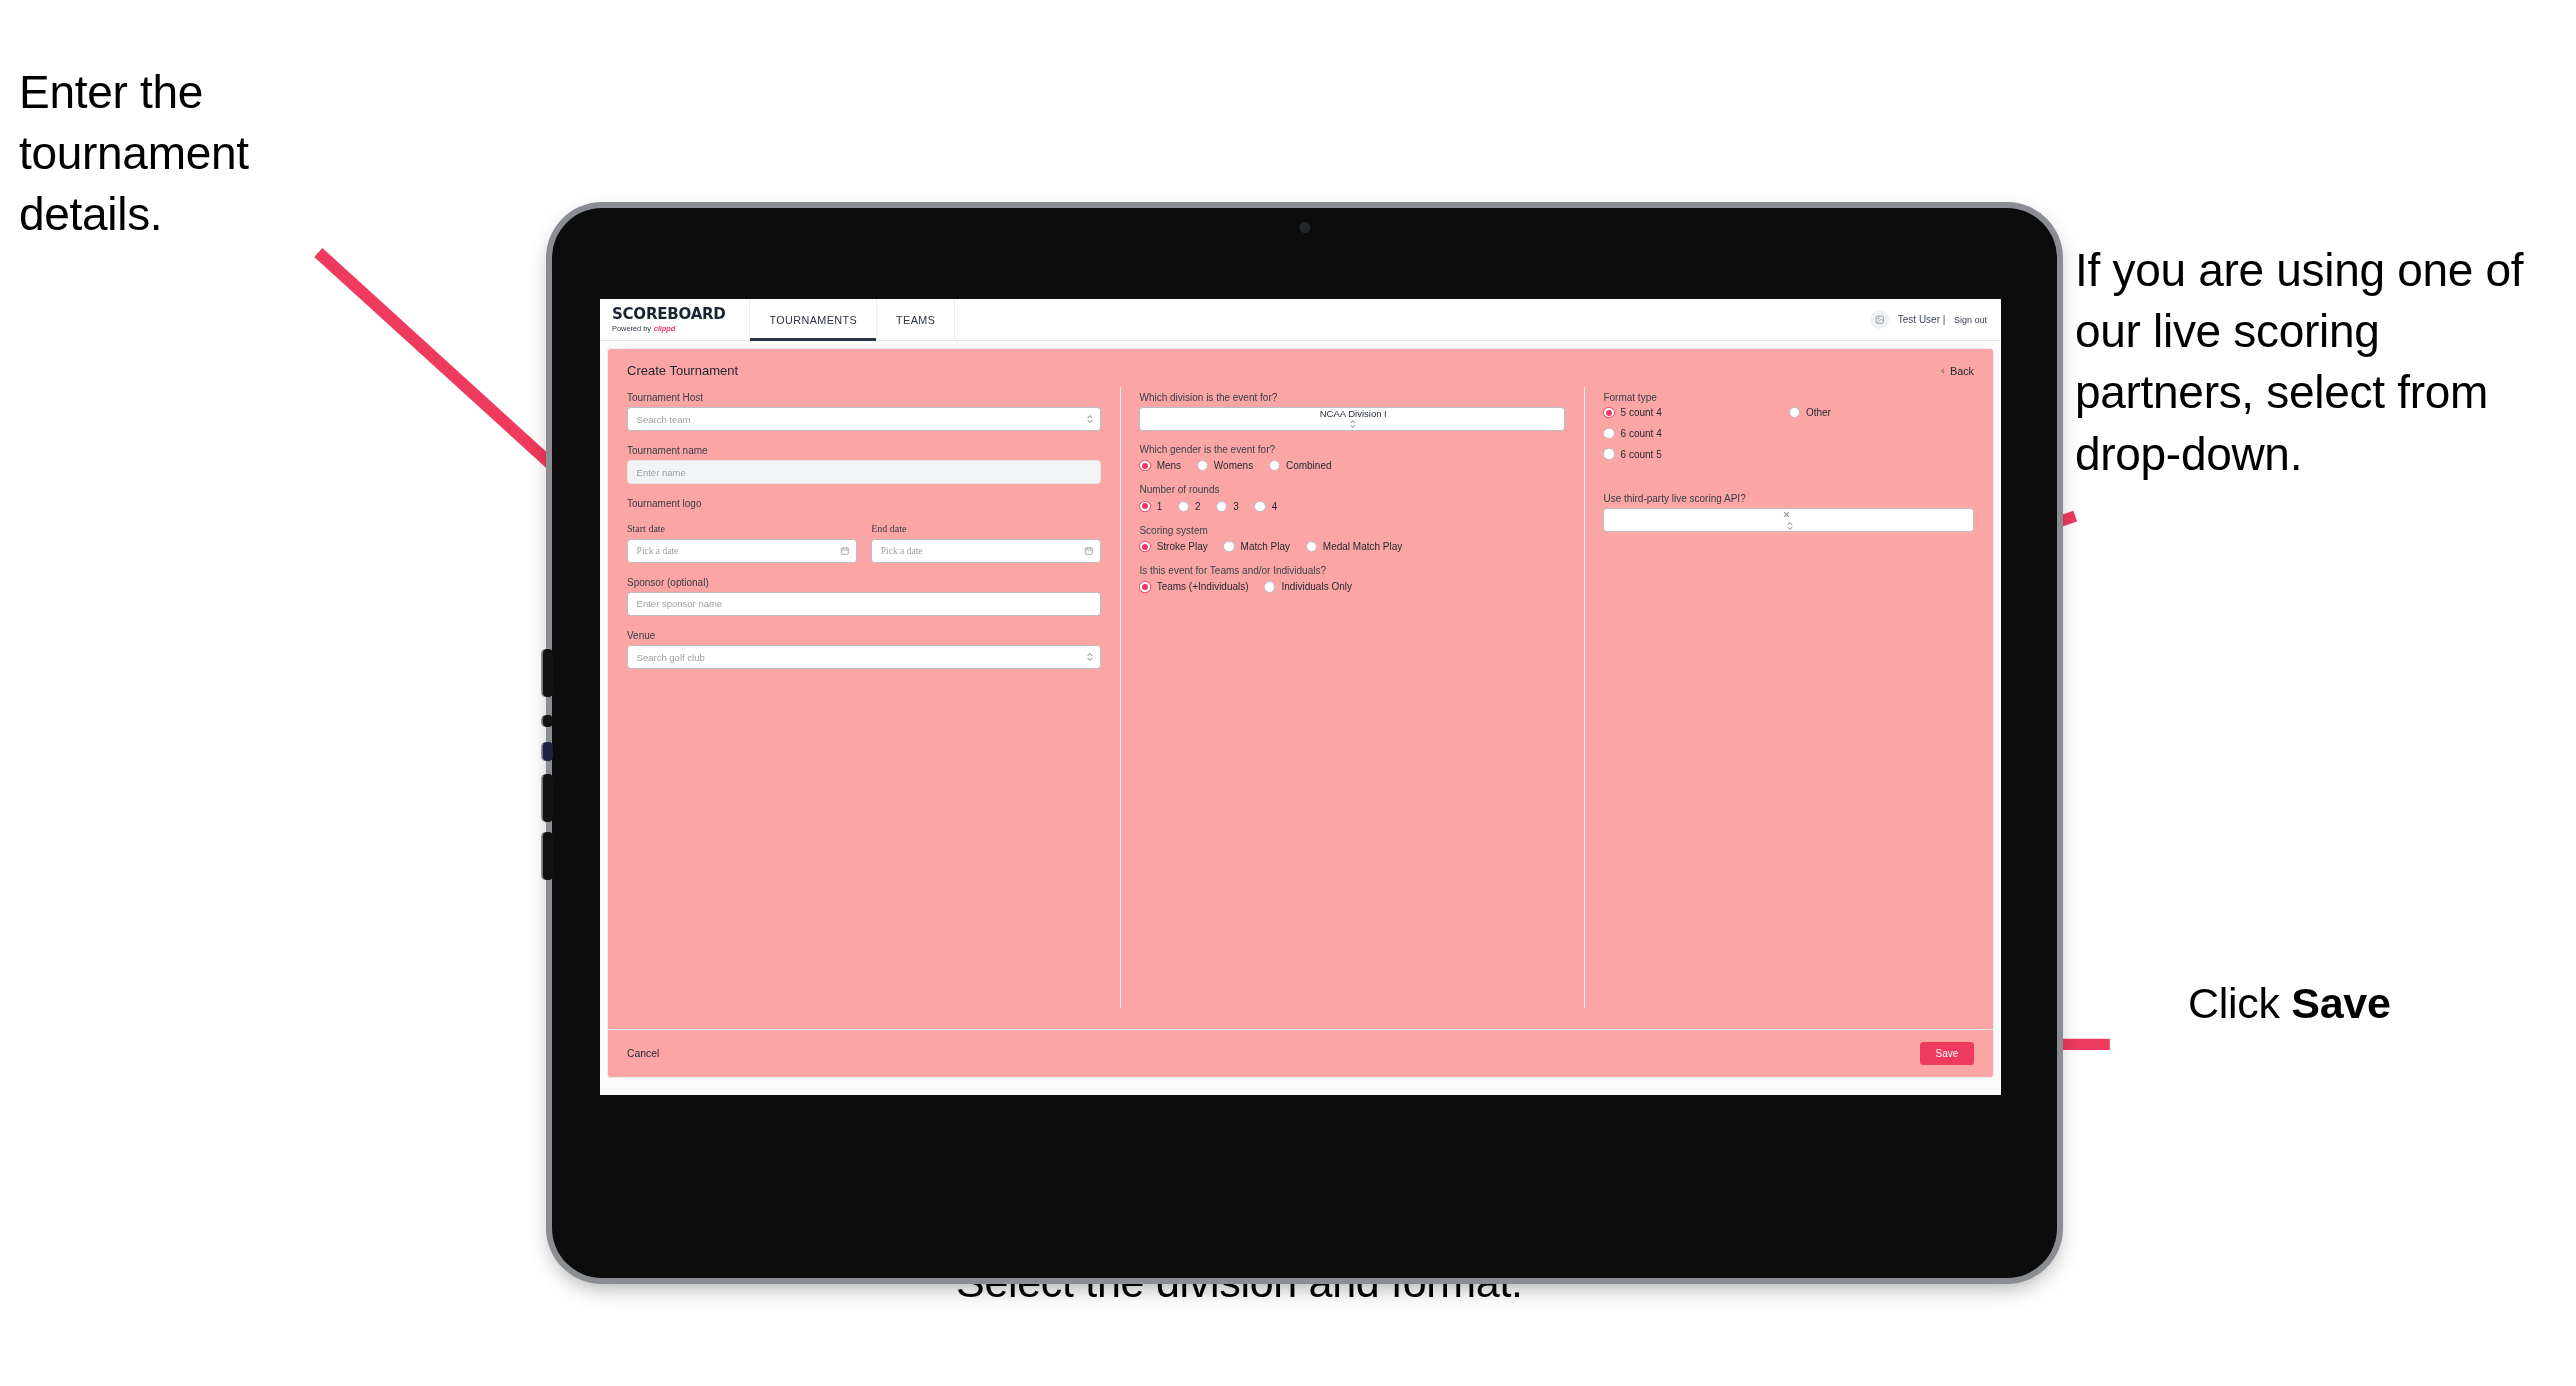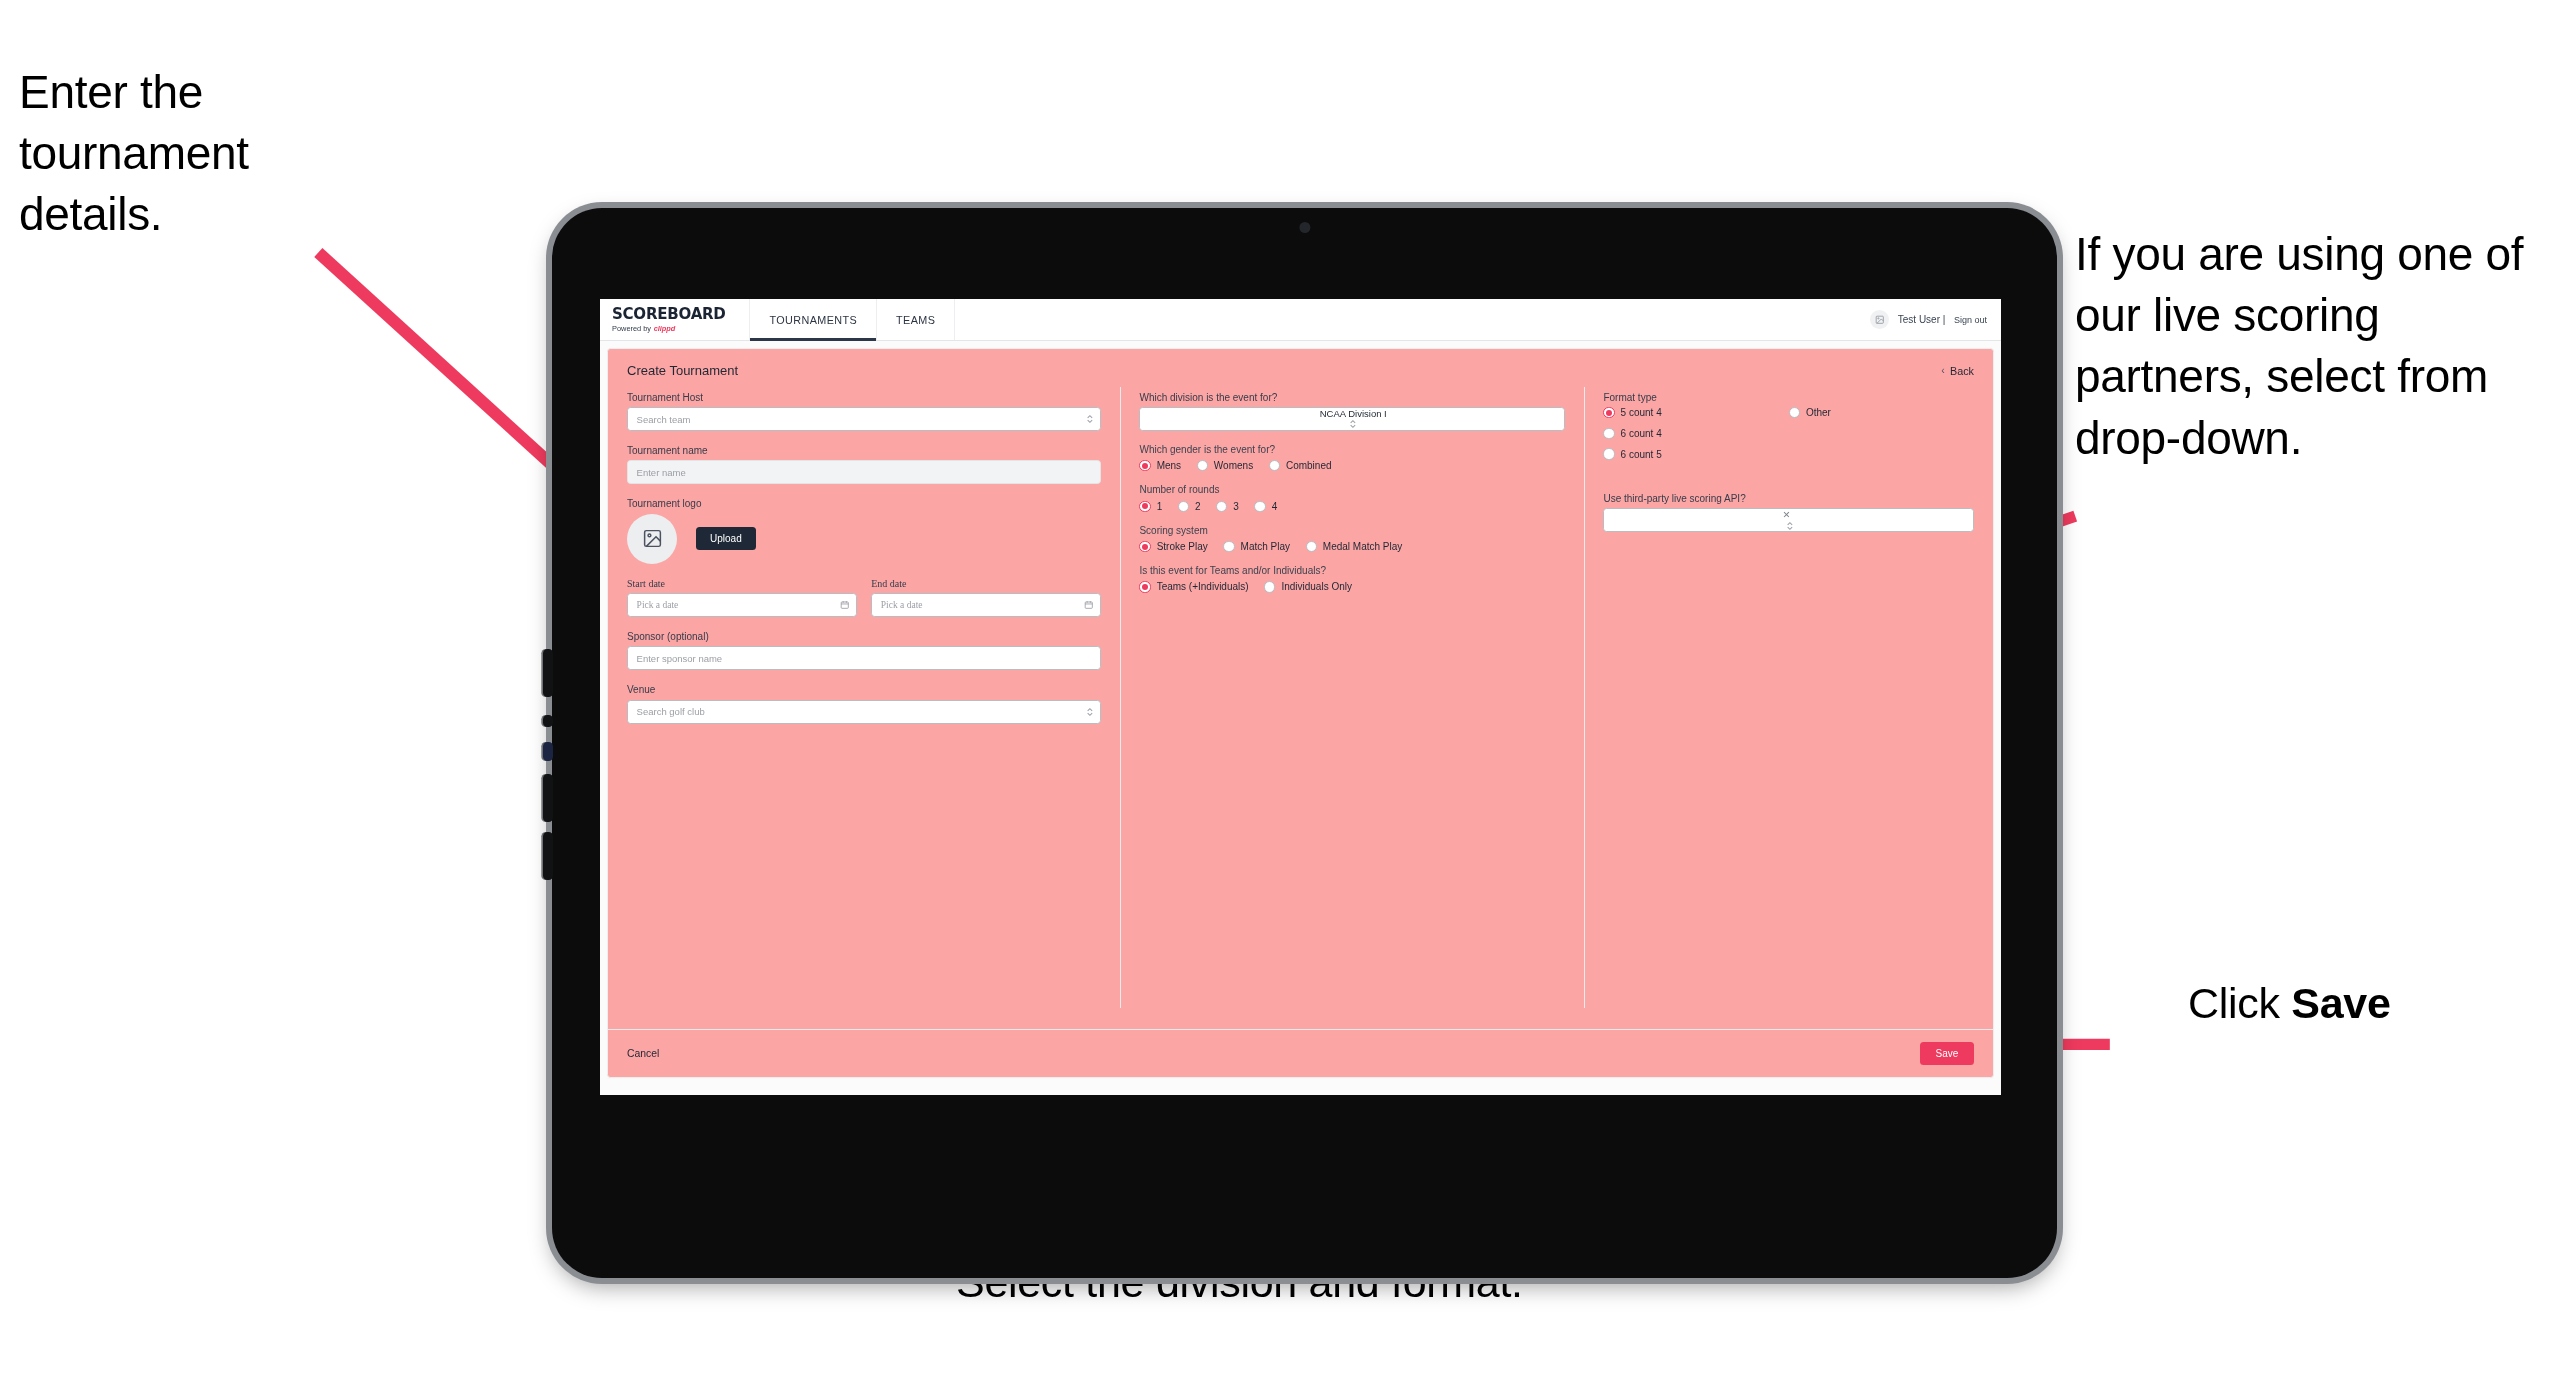--- a/index.html
+++ b/index.html
@@ -15,21 +15,21 @@
   
   .anno {
     position:absolute;
     color:#000;
     font-size:46px;
     line-height:1.33;
     font-weight:400;
     letter-spacing:-0.3px;
   }
   #anno-left   { left:19px;  top:62px;  width:363px; }
-  #anno-right  { left:2075px; top:224px; width:484px; }
+  #anno-right  { left:2075px; top:240px; width:484px; }
   #anno-bottom { left:956px; top:1254px; width:865px; font-size:43px; }
   #anno-save   { left:2188px; top:975px; width:363px; font-size:43px; white-space:nowrap;}
   #anno-save b { font-weight:bold; }
 
   .arrow-svg { position:absolute; left:0; top:0; width:2576px; height:1386px; pointer-events:none; }
 
   
   #tablet {
     position:absolute;
     left:552px; top:208px;
@@ -315,30 +315,20 @@
                 <path d="M2 9.5L5 12.5L8 9.5"></path>
             </svg>
           </div>
 
           <div class="fld-label sp">Tournament name</div>
           <div class="inp filled">
             <span class="txt">Enter name</span>
           </div>
 
           <div class="fld-label sp">Tournament logo</div>
-          <div id="logo-row">
-            <div id="logo-circle">
-              <svg viewBox="0 0 24 24" fill="none" stroke="#4b5260" stroke-width="1.7">
-                <rect x="3" y="3" width="18" height="18" rx="2"></rect>
-                  <circle cx="8.5" cy="8.5" r="1.6"></circle>
-                  <path d="M21 15l-5-5L5 21"></path>
-              </svg>
-            </div>
-            <div id="upload-btn">Upload</div>
-          </div>
 
           <div id="date-row" style="margin-top:14px;">
             <div>
               <div class="fld-label">Start date</div>
               <div class="inp">
                 <span class="txt">Pick a date</span>
                 <svg class="cal" viewBox="0 0 24 24" fill="none" stroke="#6d727b" stroke-width="2">
                   <rect x="3" y="5" width="18" height="16" rx="2"></rect>
                     <path d="M3 10h18M8 3v4M16 3v4"></path>
                 </svg>

